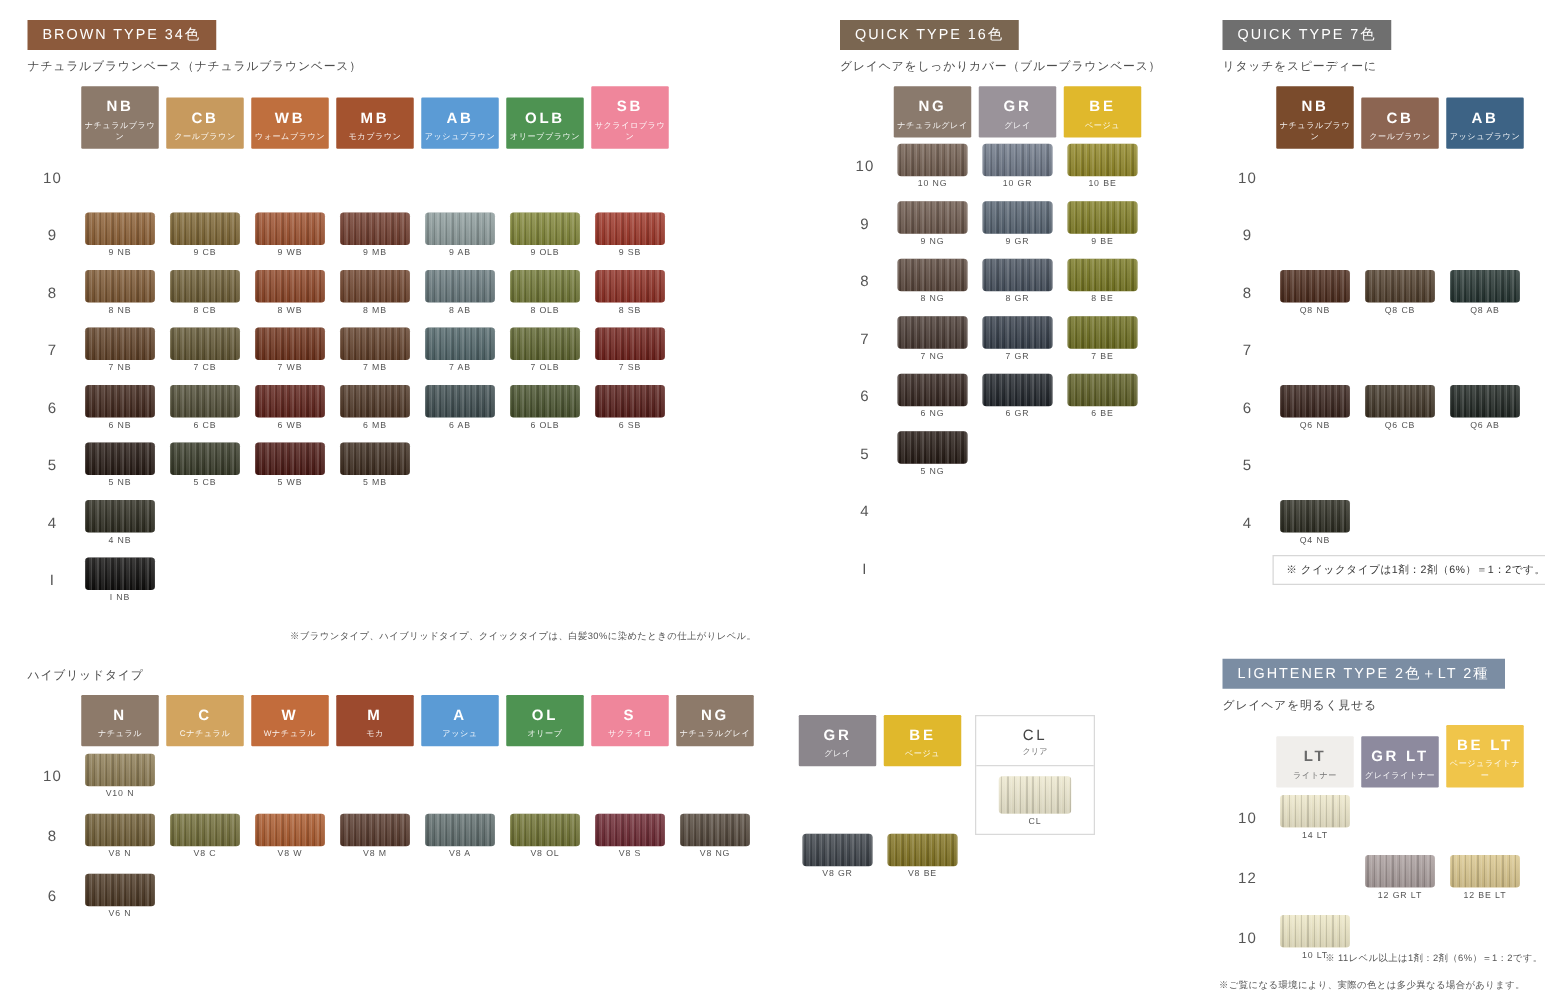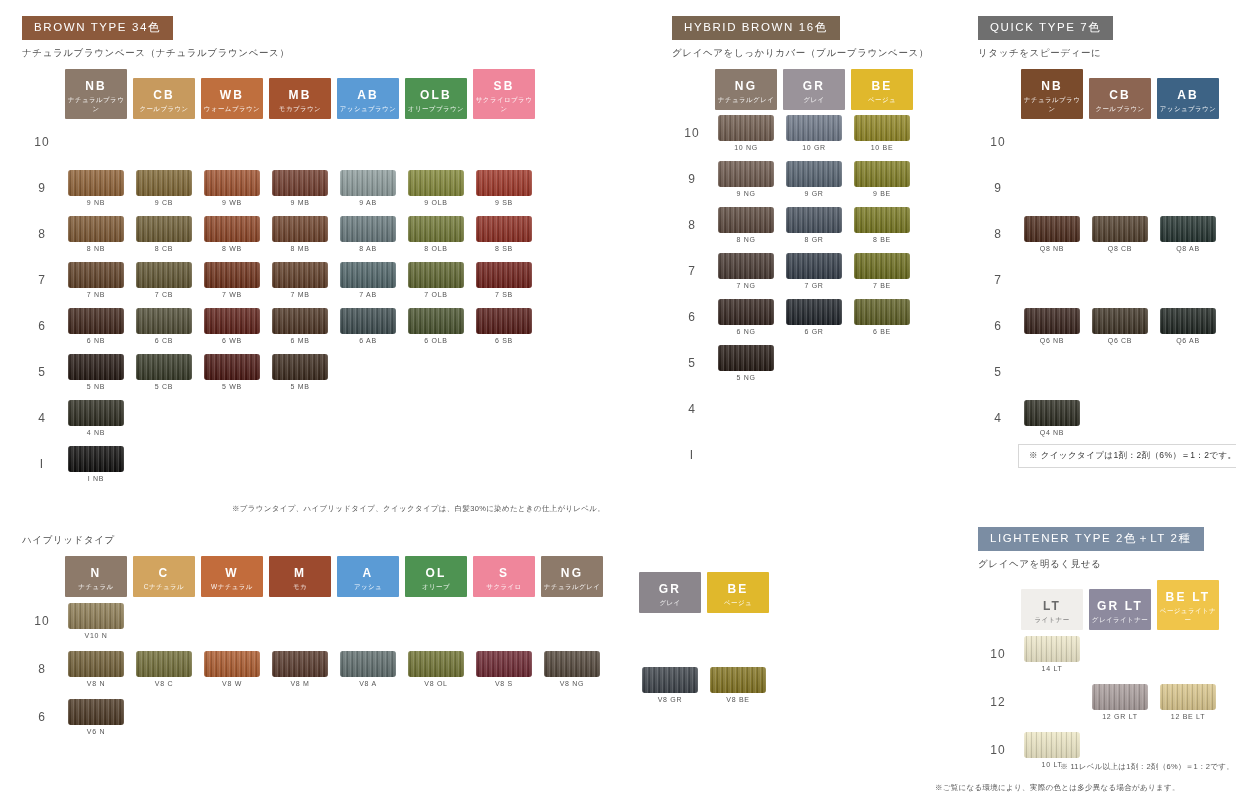--- a/index.html
+++ b/index.html
@@ -415,21 +415,21 @@
             <td class="cell vline" style="height: 46px; width: 68px;"></td>
             <td class="cell vline" style="height: 46px; width: 68px;"></td>
             <td class="cell vline" style="height: 46px; width: 68px;"></td>
           </tr>
         </tbody>
     </table>
     <div class="note" style="left:210px; top:488px; width:330px; text-align:right;">※ブラウンタイプ、ハイブリッドタイプ、クイックタイプは、白髪30%に染めたときの仕上がりレベル。</div>
   </div>
 
   <div class="panel" style="left:672px; top:16px;">
-    <div class="panel-badge" style="background:#7a6651;">HYBRID BROWN  16色</div>
+    <div class="panel-badge" style="background:#7a6651;">QUICK TYPE  16色</div>
     <div class="panel-sub">グレイヘアをしっかりカバー（ブルーブラウンベース）</div>
     <table class="chart">
       <tbody>
           <tr>
         <td style="width:40px; height:38px;"></td>
         <td class="hdr-cell vline" style="width:68px;">
           <span class="hdr-chip" style="background:#8a7a6d; width:62px;">
             <span class="hdr-code">NG</span>
             <span class="hdr-jp" style="display:block">ナチュラルグレイ</span>
           </span>
@@ -873,20 +873,30 @@
             </td>
           </tr>
           <tr class="row-line">
             <td class="cell" style="height: 48px; width: 68px;"></td>
             <td class="cell vline" style="height: 48px; width: 68px;"></td>
           </tr>
         </tbody>
     </table>
   </div>
 
+  <div class="cl-box" style="left:780px; top:572px; width:96px; height:96px;">
+    <div class="cl-head">
+      <div class="cl-code">CL</div>
+      <div class="cl-jp">クリア</div>
+    </div>
+    <div class="cl-body">
+      <div class="swatch" id="cl-swatch" style="width: 58px; height: 30px; background: rgb(236, 231, 205);"></div>
+      <div class="sw-label">CL</div>
+    </div>
+  </div>
 
   <div class="panel" style="left:978px; top:527px;">
     <div class="panel-badge" style="background:#7b8da3;">LIGHTENER TYPE  2色＋LT 2種</div>
     <div class="panel-sub">グレイヘアを明るく見せる</div>
     <table class="chart">
       <tbody>
           <tr>
         <td style="width:40px; height:38px;"></td>
         <td class="hdr-cell vline" style="width:68px;">
           <span class="hdr-chip" style="background:#f0eeeb; color:#6a6a6a; width:62px;">
@@ -945,15 +955,15 @@
               </div>
             </td>
             <td class="cell vline" style="height: 48px; width: 68px;"></td>
             <td class="cell vline" style="height: 48px; width: 68px;"></td>
           </tr>
         </tbody>
     </table>
     <div class="note" style="left:10px; top:235px; width:246px; text-align:right;">※ 11レベル以上は1剤：2剤（6%）＝1：2です。</div>
   </div>
 
-  <div class="note" style="left:935px; top:783px; width:285px; text-align:left;">※ご覧になる環境により、実際の色とは多少異なる場合があります。</div>
+  <div class="note" style="left:935px; top:783px; width:285px; text-align:right;">※ご覧になる環境により、実際の色とは多少異なる場合があります。</div>
 
 </div>
 
 </body></html>

